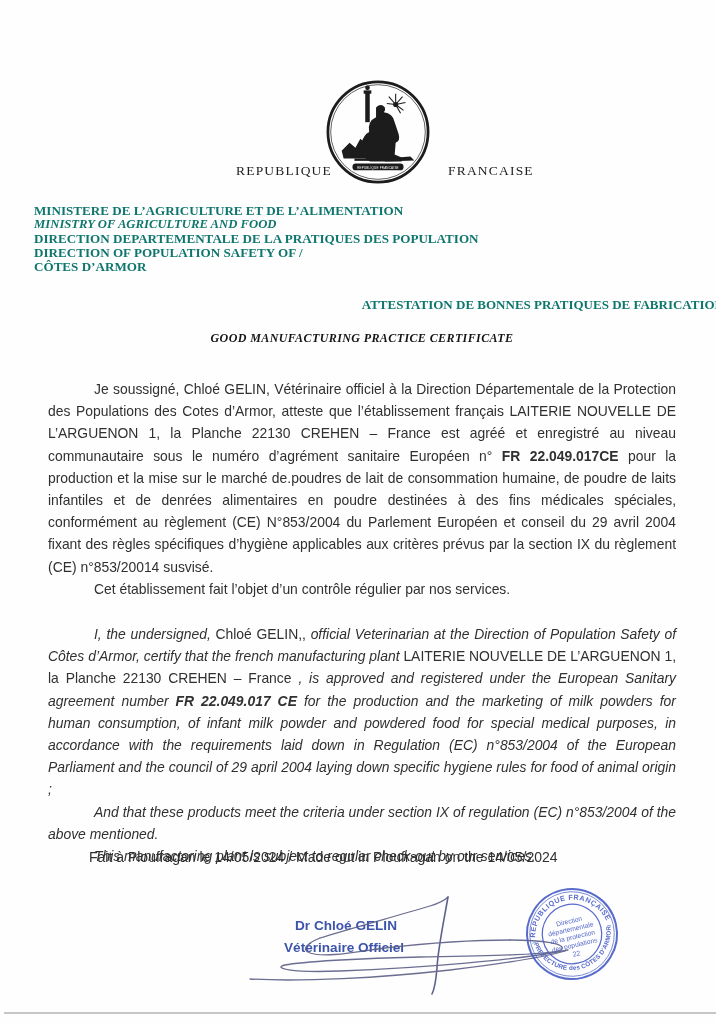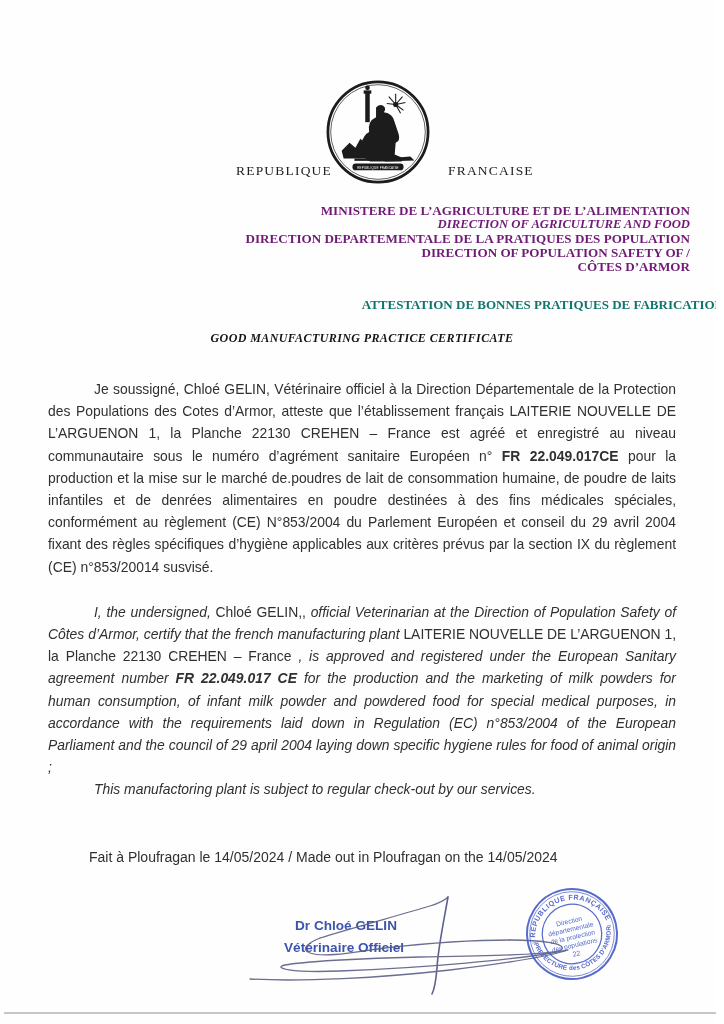--- a/index.html
+++ b/index.html
@@ -7,22 +7,22 @@
     position:relative;width:716px;height:1024px;background:#fefefe;
     font-family:"Liberation Sans",sans-serif;color:#2e2e2e;overflow:hidden;
   }
   
   .seal{position:absolute;left:324px;top:78px;width:108px;height:108px;}
   .hdr-word{position:absolute;top:163px;font-family:"Liberation Serif",serif;
     font-size:13.5px;letter-spacing:1.2px;color:#1e1e1e;}
   .hdr-left{left:236px;}
   .hdr-right{left:448px;}
   
-  .ministry{position:absolute;left:34px;top:204px;width:656px;text-align:right;
-    font-family:"Liberation Serif",serif;color:#701a75;line-height:13.9px;}
+  .ministry{position:absolute;left:34px;top:204px;width:656px;text-align:left;
+    font-family:"Liberation Serif",serif;color:#0f766e;line-height:13.9px;}
   .ministry .l{font-weight:bold;font-size:13.1px;}
   .ministry .l.it{font-style:italic;font-size:12.7px;}
   .title-fr{position:absolute;left:0;top:297px;width:724px;text-align:right;
     font-family:"Liberation Serif",serif;font-weight:bold;font-size:13px;color:#0f766e;}
   .title-en{position:absolute;left:0;top:331px;width:724px;text-align:center;
     font-family:"Liberation Serif",serif;font-weight:bold;font-style:italic;
     font-size:12px;letter-spacing:.4px;color:#151515;}
   
   .body-text{position:absolute;left:48px;top:378px;width:628px;
     font-size:13.9px;line-height:22.2px;text-align:justify;color:#303030;}
@@ -73,33 +73,35 @@
       <rect x="29" y="87" width="52" height="7" rx="3.2" fill="#1c1c1c"></rect>
       <text x="55" y="92.4" text-anchor="middle" font-size="3.1" fill="#ffffff" font-family="Liberation Sans, sans-serif" letter-spacing=".2">REPUBLIQUE FRANCAISE</text>
     </svg>
   </div>
 
   <div class="hdr-word hdr-left">REPUBLIQUE</div>
   <div class="hdr-word hdr-right">FRANCAISE</div>
 
   <div class="ministry">
     <div class="l">MINISTERE DE L’AGRICULTURE ET DE L’ALIMENTATION</div>
-    <div class="l it">DIRECTION OF AGRICULTURE AND FOOD</div>
+    <div class="l it">MINISTRY OF AGRICULTURE AND FOOD</div>
     <div class="l">DIRECTION DEPARTEMENTALE DE LA PRATIQUES DES POPULATION</div>
     <div class="l">DIRECTION OF POPULATION SAFETY OF /</div>
     <div class="l">CÔTES D’ARMOR</div>
   </div>
 
   <div class="title-fr">ATTESTATION DE BONNES PRATIQUES DE FABRICATION</div>
   <div class="title-en">GOOD MANUFACTURING PRACTICE CERTIFICATE</div>
 
   <div class="body-text">
     <p><span>Je soussigné, Chloé GELIN, Vétérinaire officiel à la Direction Départementale de la Protection des Populations des Cotes d’Armor, atteste que l’établissement français LAITERIE NOUVELLE DE L’ARGUENON 1, la Planche 22130 CREHEN – France  est agréé et enregistré au niveau communautaire sous le numéro d’agrément sanitaire Européen n° </span><b>FR 22.049.017CE</b><span> pour la production et la mise sur le marché de.poudres de lait de consommation humaine, de poudre de laits infantiles et de denrées alimentaires en poudre destinées à des fins médicales spéciales, conformément au règlement (CE) N°853/2004 du Parlement Européen et conseil du 29 avril 2004 fixant des règles spécifiques d’hygiène applicables aux critères prévus par la section IX du règlement (CE) n°853/20014 susvisé.</span></p>
+    <p>Cet établissement fait l’objet d’un contrôle régulier par nos services.</p>
 
     <p class="en-first"><i>I, the undersigned, </i><span class="reg">Chloé GELIN,,</span><i> official Veterinarian at the Direction of Population Safety of Côtes d’Armor, certify that the french manufacturing plant </i><span class="reg">LAITERIE NOUVELLE DE L’ARGUENON 1, la Planche 22130 CREHEN – France </span><i>, is approved and registered under the European Sanitary agreement number </i><b><i>FR 22.049.017 CE</i></b><i> for the production and the marketing of milk powders for human consumption, of infant milk powder and powdered food for special medical purposes, in accordance with the requirements laid down in Regulation (EC) n°853/2004 of the European Parliament and the council of 29 april 2004 laying down specific hygiene rules for food of animal origin ;</i></p>
+    <p><i>And that these products meet the criteria under section IX of regulation (EC) n°853/2004 of the above mentioned.</i></p>
     <p><i>This manufactoring plant is subject to regular check-out by our services.</i></p>
   </div>
 
   <div class="dateblock">
     <div>Fait à Ploufragan le 14/05/2024  / Made out in Ploufragan on the 14/05/2024</div>
   </div>
 
   <div class="sig-name">Dr Chloé GELIN</div>
   <div class="sig-role">Vétérinaire Officiel</div>
 

